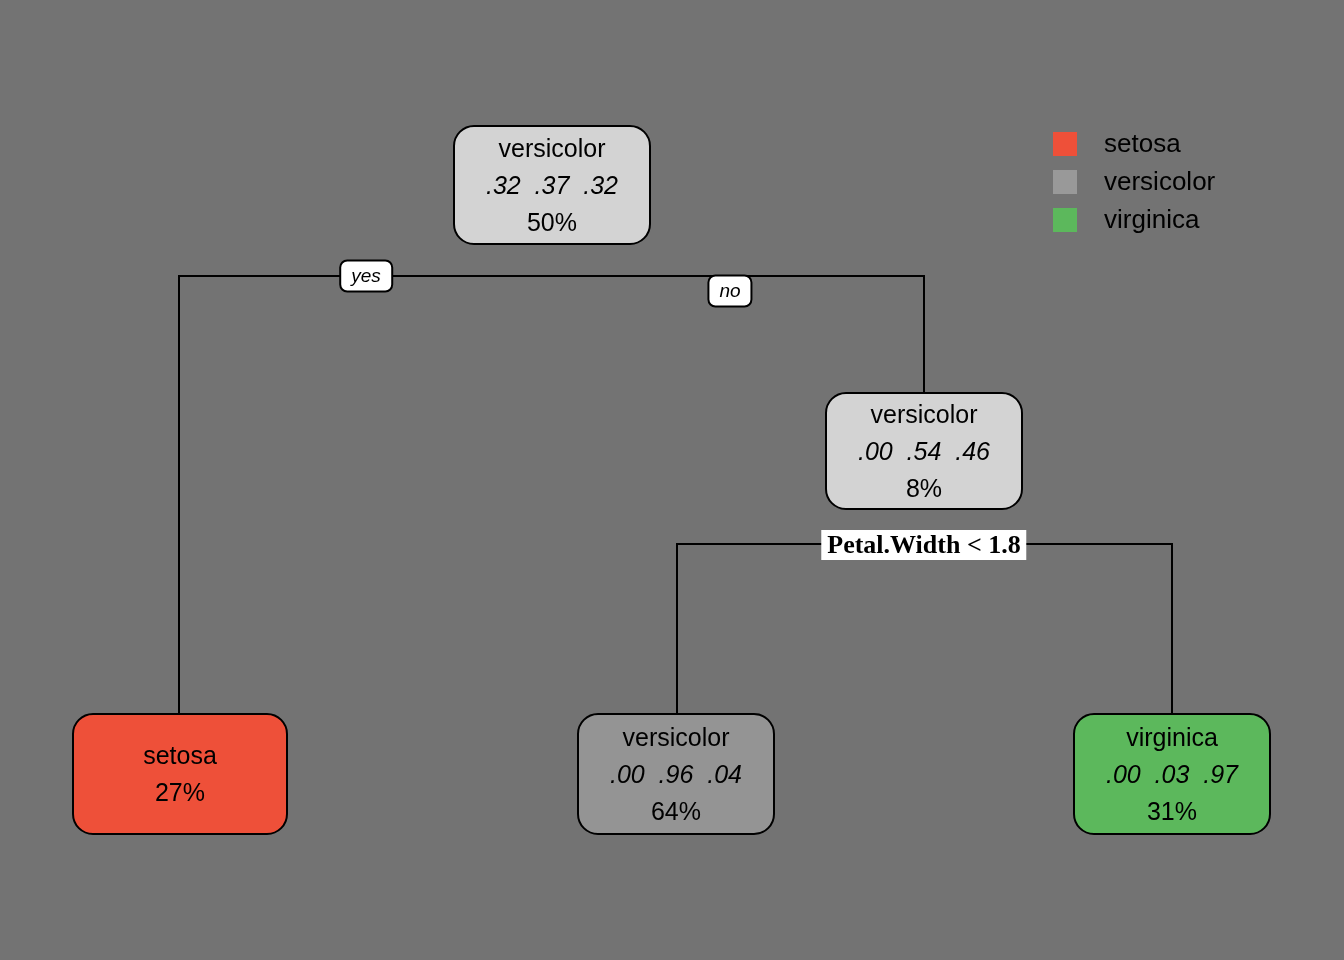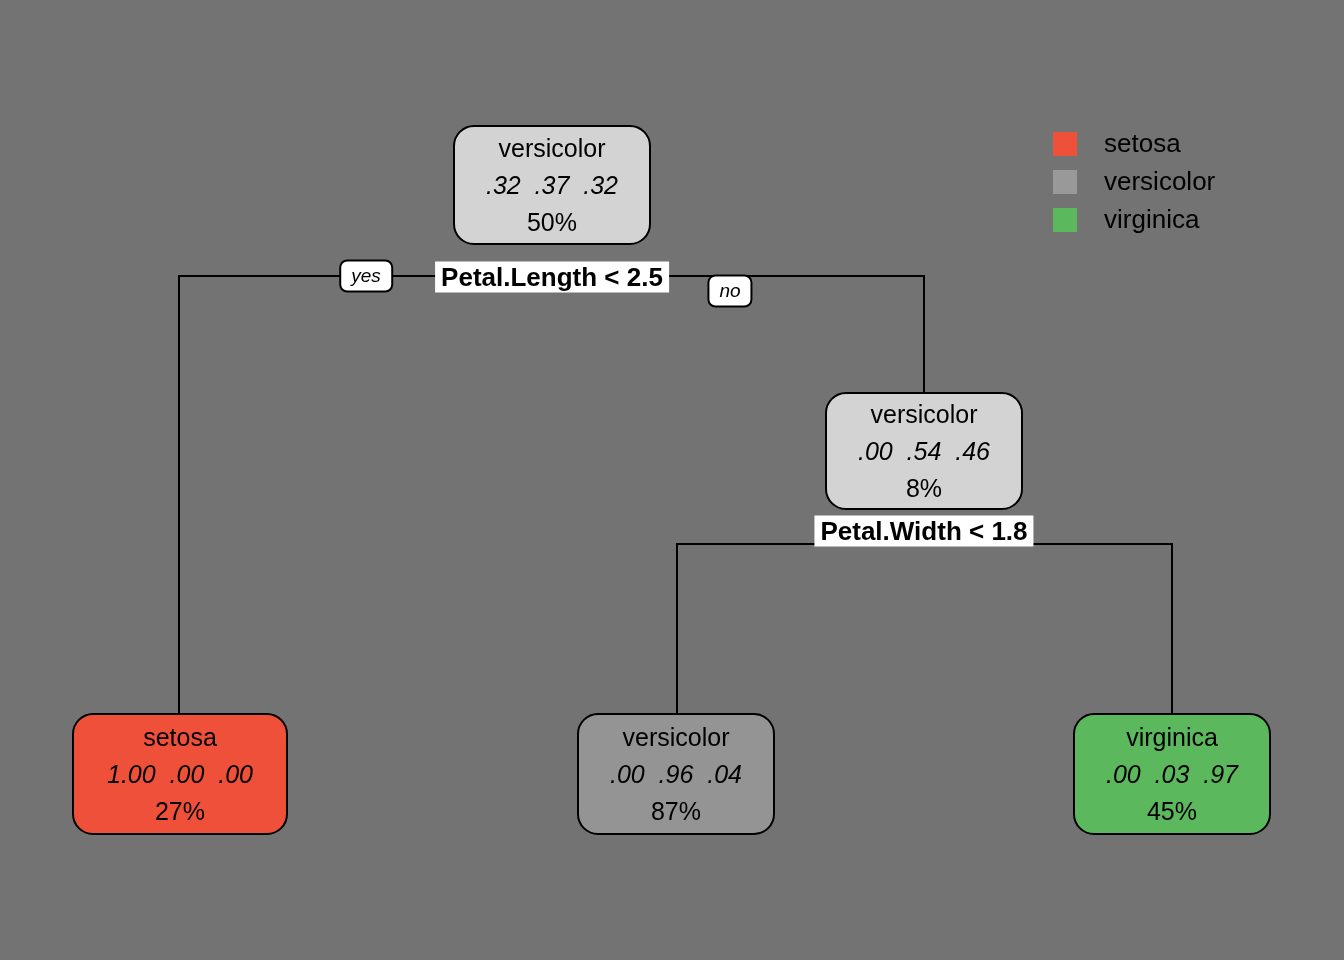--- a/index.html
+++ b/index.html
@@ -51,21 +51,21 @@
     position: absolute;
     transform: translate(-50%, -50%);
     background: #ffffff;
     font-weight: bold;
     font-size: 26px;
     padding: 0 6px;
     white-space: nowrap;
     color: #000000;
   }
   .s1 { left: 552px; top: 277px; }
-  .s2 { left: 924px; top: 531px; }
+  .s2 { left: 924px; top: 545px; font-family: Liberation Serif, serif; }
 
   
   .yn-box {
     position: absolute;
     transform: translate(-50%, -50%);
     box-sizing: border-box;
     background: #ffffff;
     border: 2px solid #000000;
     border-radius: 8px;
     font-style: italic;
@@ -108,47 +108,45 @@
   <div class="branch b-left2-v"></div>
   <div class="branch b-right2-v"></div>
 
   <div class="node n-root" style="background-color: rgb(211, 211, 211);">
     <div class="node-class">versicolor</div>
     <div class="node-probs">.32  .37  .32</div>
     <div class="node-cover">50%</div>
   </div>
 
   <div class="yn-box yn-yes">yes</div>
-  <div class="split-label s1">Petal.Length &lt; 2.5</div>
   <div class="yn-box yn-no">no</div>
 
   <div class="node n-inner" style="background-color: rgb(211, 211, 211);">
     <div class="node-class">versicolor</div>
     <div class="node-probs">.00  .54  .46</div>
     <div class="node-cover">8%</div>
   </div>
 
   <div class="split-label s2">Petal.Width &lt; 1.8</div>
 
   <div class="node n-setosa" style="background-color: rgb(238, 80, 57);">
     <div class="node-class">setosa</div>
-    <div class="node-probs">1.00  .00  .00</div>
     <div class="node-cover">27%</div>
   </div>
 
   <div class="node n-versicolor" style="background-color: rgb(148, 148, 148);">
     <div class="node-class">versicolor</div>
     <div class="node-probs">.00  .96  .04</div>
-    <div class="node-cover">87%</div>
+    <div class="node-cover">64%</div>
   </div>
 
   <div class="node n-virginica" style="background-color: rgb(92, 184, 92);">
     <div class="node-class">virginica</div>
     <div class="node-probs">.00  .03  .97</div>
-    <div class="node-cover">45%</div>
+    <div class="node-cover">31%</div>
   </div>
 
   <div class="legend">
     <div class="legend-row">
       <div class="swatch" style="background-color: rgb(238, 80, 57);"></div>
       <div class="legend-label">setosa</div>
     </div>
     <div class="legend-row">
       <div class="swatch" style="background-color: rgb(153, 153, 153);"></div>
       <div class="legend-label">versicolor</div>

